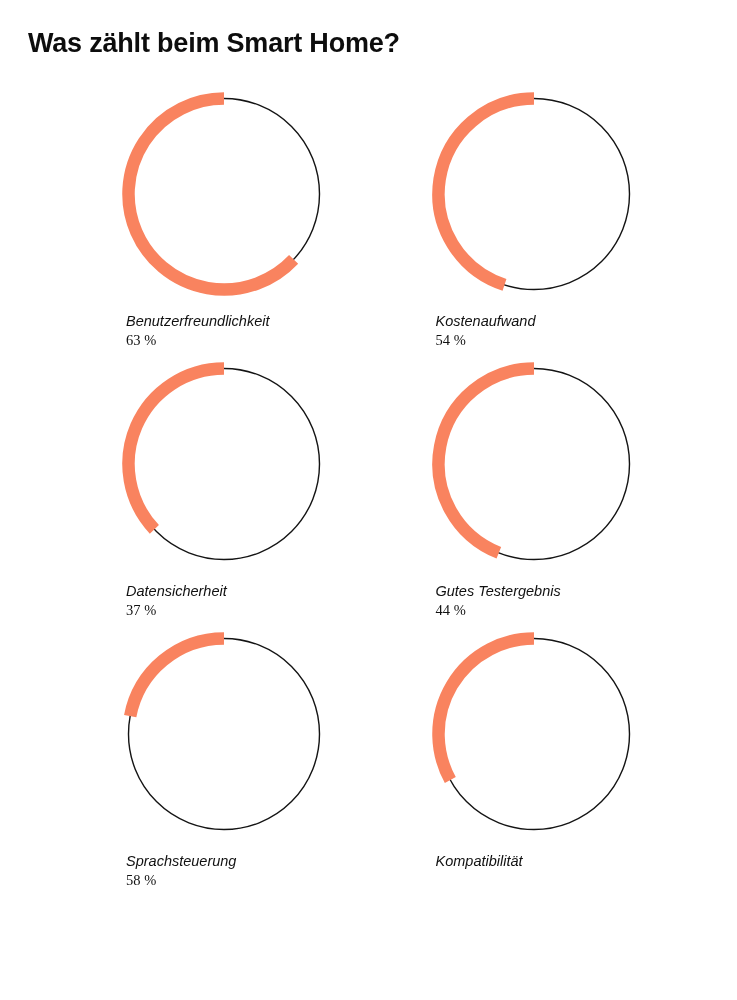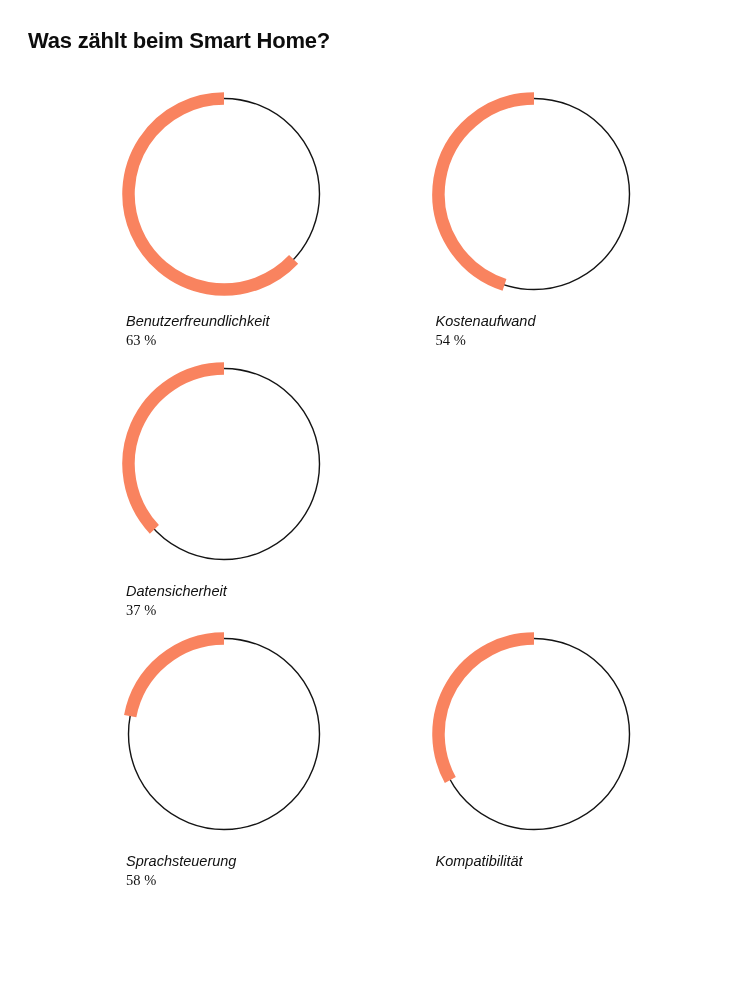--- a/index.html
+++ b/index.html
@@ -18,21 +18,21 @@
   .page {
     position: relative;
     width: 737px;
     height: 1000px;
     box-sizing: border-box;
   }
   .page-title {
     position: absolute;
     left: 28px;
     top: 28px;
-    font-size: 22px;
+    font-size: 27px;
     font-weight: bold;
     letter-spacing: -0.2px;
     color: #0d0d0d;
     white-space: nowrap;
   }
   .grid {
     position: absolute;
     left: 0;
     top: 96px;
     width: 737px;
@@ -137,20 +137,32 @@
             <circle class="track" cx="98" cy="98" r="95.5" stroke="#141414"></circle>
             <path class="value-arc" stroke="#F9835F" d="M 98.00 2.50 A 95.5 95.5 0 0 0 28.38 163.37"></path>
           </svg>
         </div>
         <div class="caption">
           <div class="caption-name">Datensicherheit</div>
           <div class="caption-value">37 %</div>
         </div>
       </div>
 
+      <div class="cell col-right">
+        <div class="donut-wrap">
+          <svg class="donut-svg" viewBox="0 0 196 196">
+            <circle class="track" cx="98" cy="98" r="95.5" stroke="#141414"></circle>
+            <path class="value-arc" stroke="#F9835F" d="M 98.00 2.50 A 95.5 95.5 0 0 0 62.84 186.79"></path>
+          </svg>
+        </div>
+        <div class="caption">
+          <div class="caption-name">Gutes Testergebnis</div>
+          <div class="caption-value">44 %</div>
+        </div>
+      </div>
     </div>
 
     <div class="row">
       <div class="cell col-left">
         <div class="donut-wrap">
           <svg class="donut-svg" viewBox="0 0 196 196">
             <circle class="track" cx="98" cy="98" r="95.5" stroke="#141414"></circle>
             <path class="value-arc" stroke="#F9835F" d="M 98.00 2.50 A 95.5 95.5 0 0 0 4.19 80.11"></path>
           </svg>
         </div>

